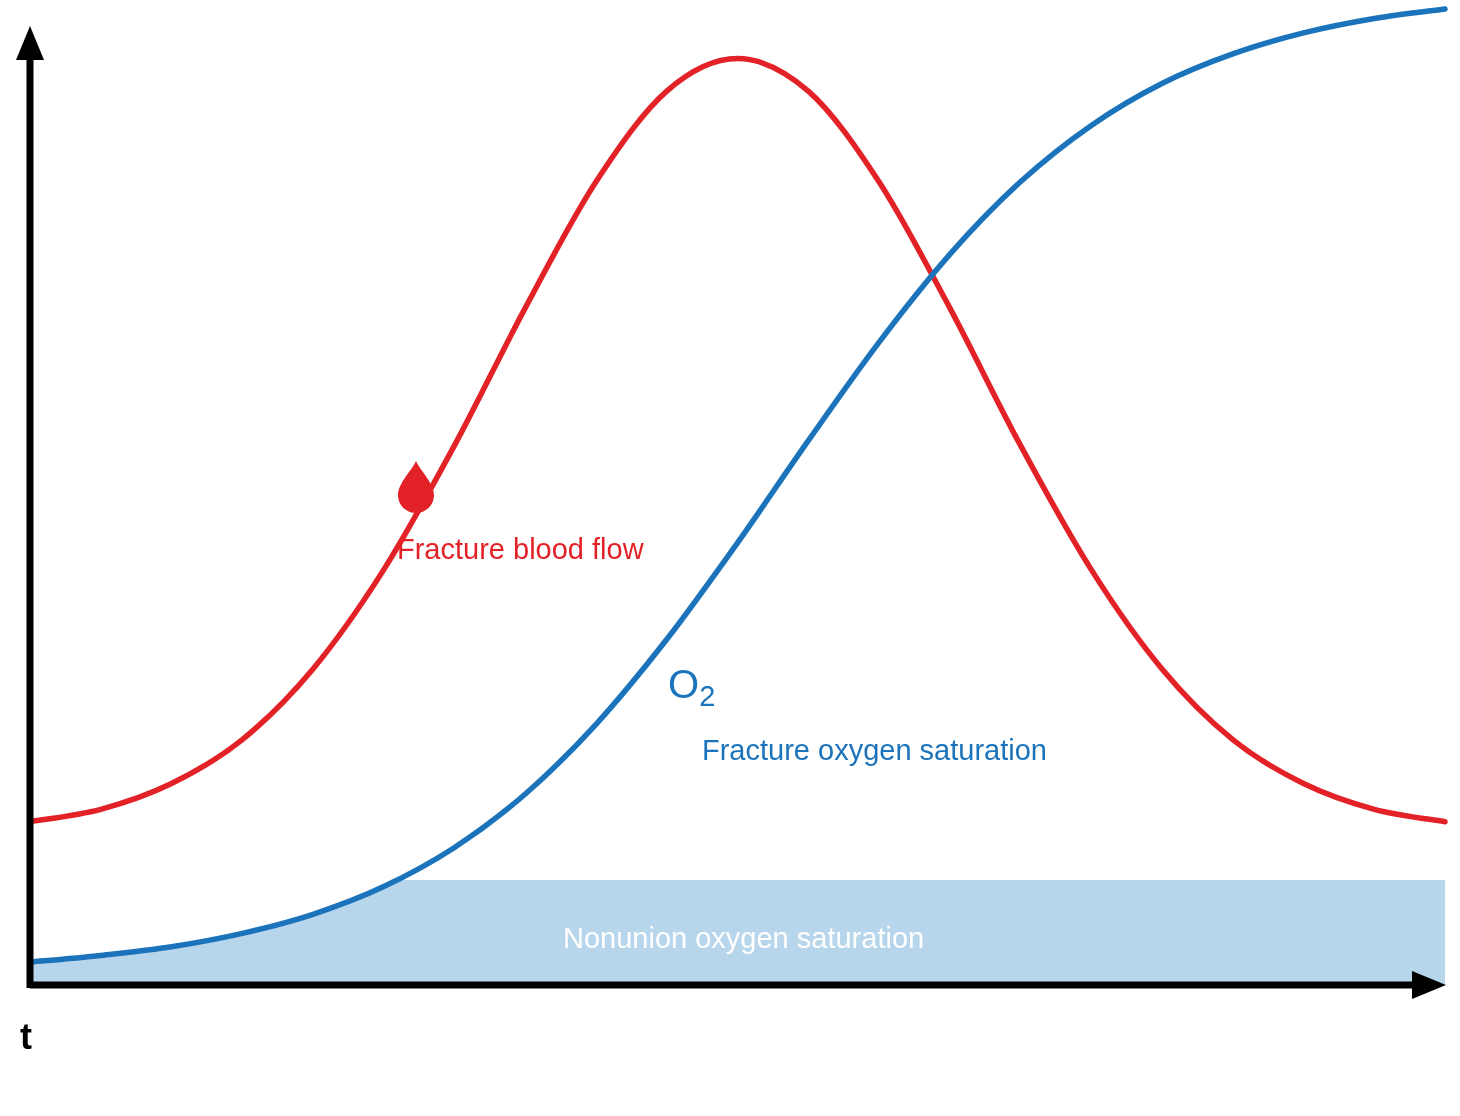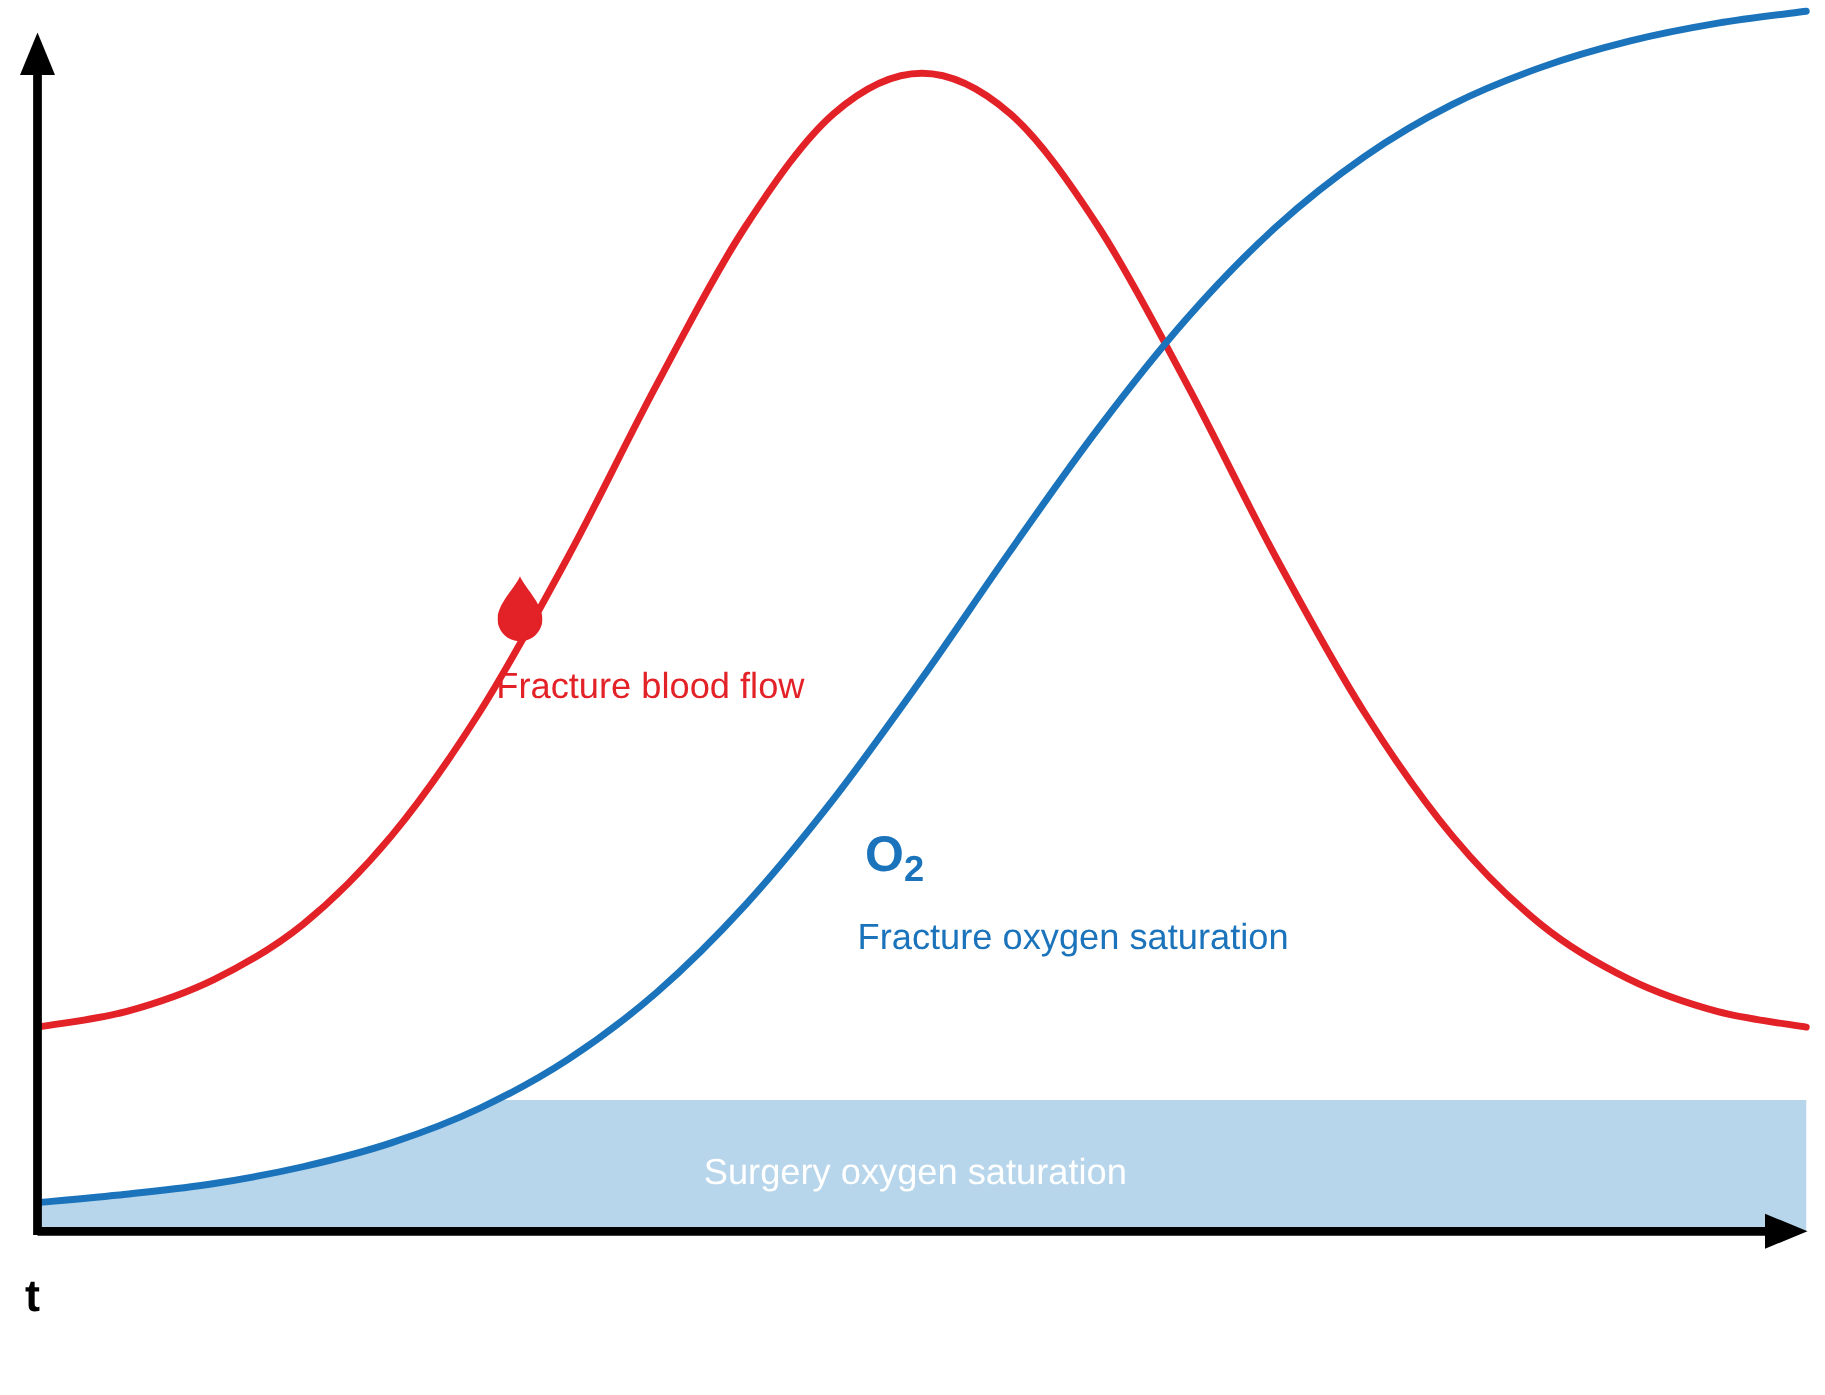--- a/index.html
+++ b/index.html
@@ -2,23 +2,23 @@
 <html style="--c-red: #e32228; --c-blue: #1b74bb; --c-band: #b7d6eb; --c-band-text: #ffffff;"><head>
 <meta charset="utf-8">
 <style>
   html,body{margin:0;padding:0;background:#ffffff;}
   body{font-family:"Liberation Sans", sans-serif;}
   .figure{position:relative;width:1460px;height:1116px;background:#fff;overflow:hidden;}
   .figure svg.canvas{position:absolute;left:0;top:0;}
   .lbl{position:absolute;white-space:nowrap;}
   .drop{left:398px;top:460px;width:36px;height:54px;}
   .blood-flow-label{left:397px;top:533px;font-size:29px;color:var(--c-red);}
-  .o2-label{left:692px;top:662px;font-size:40px;font-weight:bold;color:var(--c-blue);}
+  .o2-label{left:668px;top:662px;font-size:40px;font-weight:normal;color:var(--c-blue);}
   .o2-label sub{font-size:29px;line-height:0;vertical-align:-8px;}
-  .oxygen-label{left:686px;top:734px;font-size:29px;color:var(--c-blue);}
+  .oxygen-label{left:702px;top:734px;font-size:29px;color:var(--c-blue);}
   .band-label{left:563px;top:922px;font-size:29px;color:var(--c-band-text);}
   .x-axis-label{position:absolute;left:20px;top:1016px;display:flex;align-items:baseline;}
   .x-axis-symbol{font-size:36px;font-weight:bold;color:#000;margin-right:26px;}
   .x-axis-text{font-size:29px;color:#000;}
 </style>
 </head>
 <body>
 
 <div class="figure">
 
@@ -37,19 +37,19 @@
       <path d="M18 0 C21 8 36 22 36 34 C36 44 28 52 18 52 C8 52 0 44 0 34 C0 22 15 8 18 0 Z" style="fill:var(--c-red)"></path>
     </svg>
   </div>
 
   <div class="lbl blood-flow-label">Fracture blood flow</div>
 
   <div class="lbl o2-label"><span>O</span><sub>2</sub></div>
 
   <div class="lbl oxygen-label">Fracture oxygen saturation</div>
 
-  <div class="lbl band-label">Surgery oxygen saturation</div>
+  <div class="lbl band-label">Nonunion oxygen saturation</div>
 
   <div class="x-axis-label">
     <span class="x-axis-symbol">t</span>
   </div>
 
 </div>
 
 </body></html>

